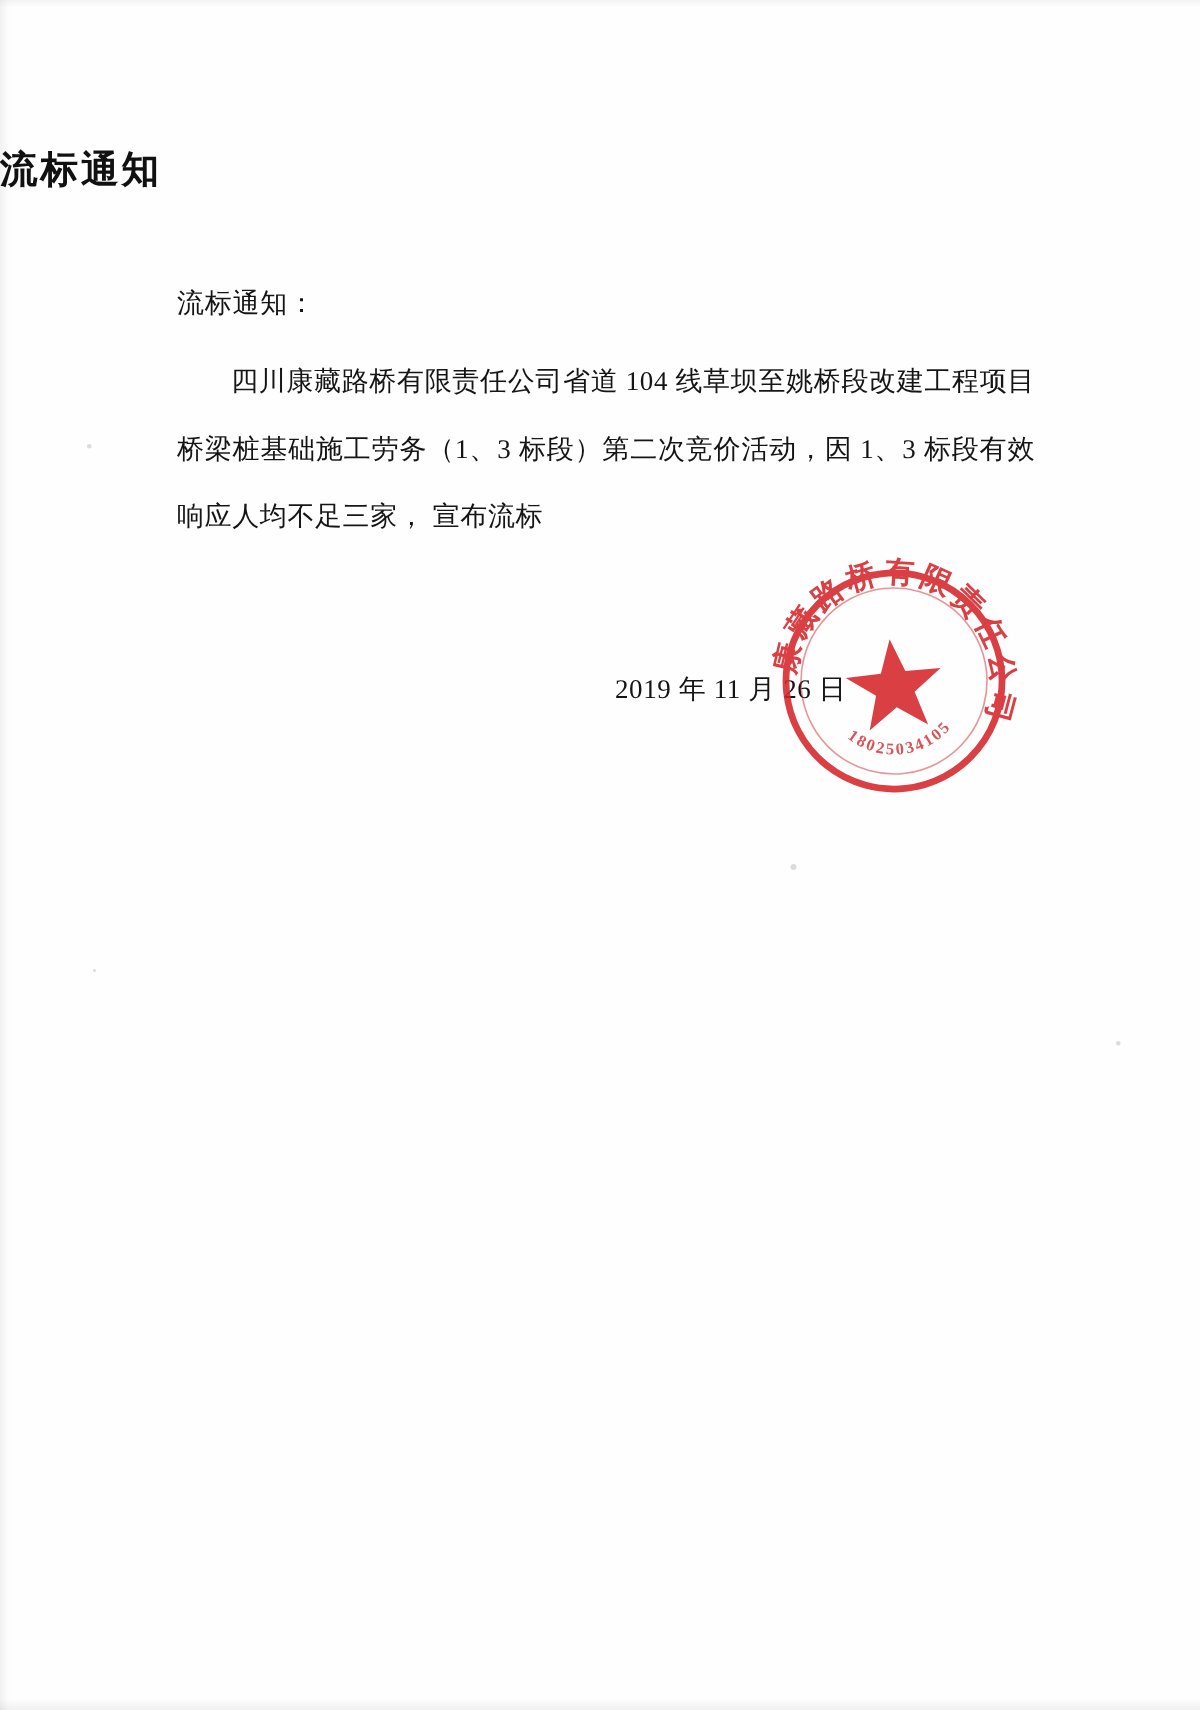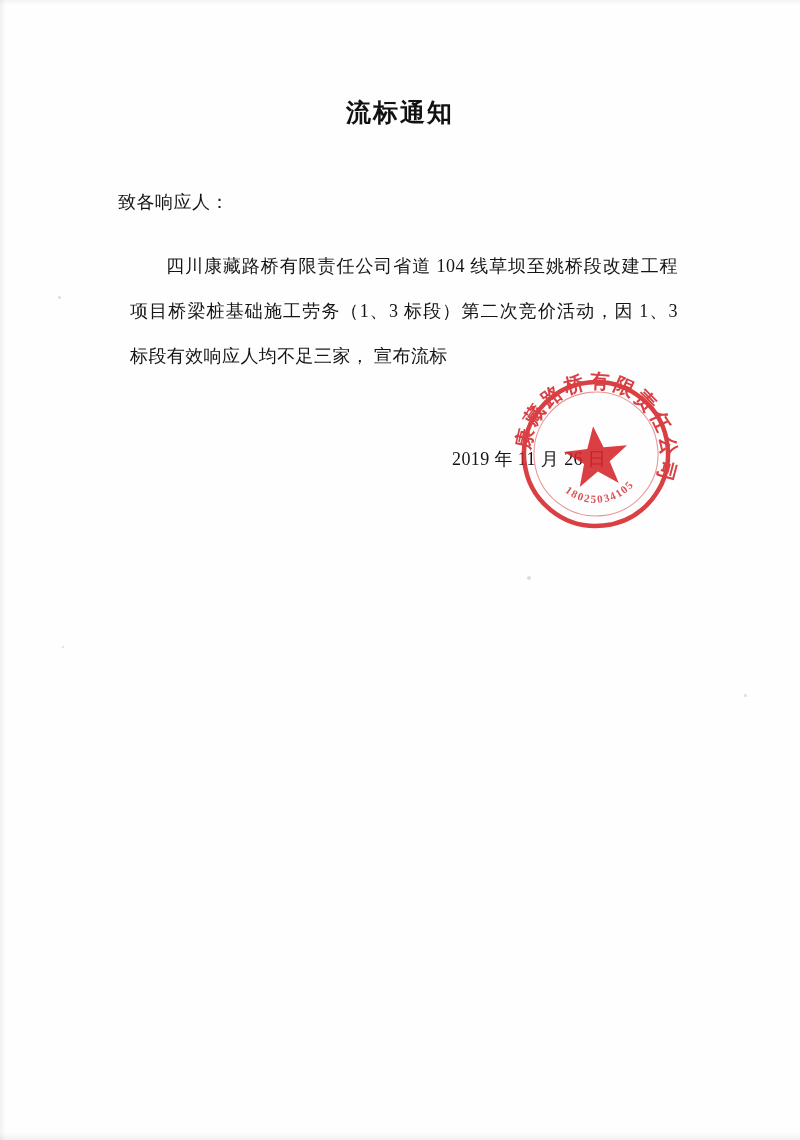--- a/index.html
+++ b/index.html
@@ -48,21 +48,21 @@
     background: rgba(120,120,120,0.25);
     border-radius: 50%;
     pointer-events: none;
   }
 
   .doc-title {
     position: absolute;
     top: 96px;
     left: 0;
     width: 800px;
-    text-align: center;
+    text-align: left;
     font-size: 25px;
     font-weight: bold;
     letter-spacing: 2px;
     color: #111;
   }
 
   .salutation {
     position: absolute;
     top: 190px;
     left: 118px;
@@ -76,38 +76,38 @@
     top: 232px;
     left: 118px;
     width: 572px;
     font-size: 18px;
     line-height: 45px;
     letter-spacing: 0.4px;
     color: #151515;
     text-align: justify;
   }
   .body-block p {
-    margin: 12px;
+    margin: 0;
     text-indent: 36px;
   }
 
   .signature-block {
     position: absolute;
     top: 438px;
     left: 356px;
     font-size: 18px;
     line-height: 42px;
     color: #151515;
     letter-spacing: 0.4px;
   }
   .sig-line {
     white-space: nowrap;
   }
   .sig-date {
-    margin-left: 96px;
+    margin-left: 54px;
     white-space: nowrap;
   }
 
   
   .seal {
     position: absolute;
     left: 508px;
     top: 366px;
     width: 176px;
     height: 176px;
@@ -142,21 +142,21 @@
   <div class="scan-edge-top"></div>
   <div class="scan-edge-bottom"></div>
 
   <div class="speck" style="left:58px; top:296px; width:3px; height:3px;"></div>
   <div class="speck" style="left:527px; top:576px; width:4px; height:4px;"></div>
   <div class="speck" style="left:744px; top:694px; width:3px; height:3px;"></div>
   <div class="speck" style="left:62px; top:646px; width:2px; height:2px;"></div>
 
   <div class="doc-title">流标通知</div>
 
-  <div class="salutation">致各响应人：</div>
+  <div class="salutation">流标通知：</div>
 
   <div class="body-block">
     <p>四川康藏路桥有限责任公司省道 104 线草坝至姚桥段改建工程项目桥梁桩基础施工劳务（1、3 标段）第二次竞价活动，因 1、3 标段有效响应人均不足三家， 宣布流标</p>
   </div>
 
   <div class="signature-block">
     <div class="sig-date">2019 年 11 月 26 日</div>
   </div>
 
   <div class="seal">

